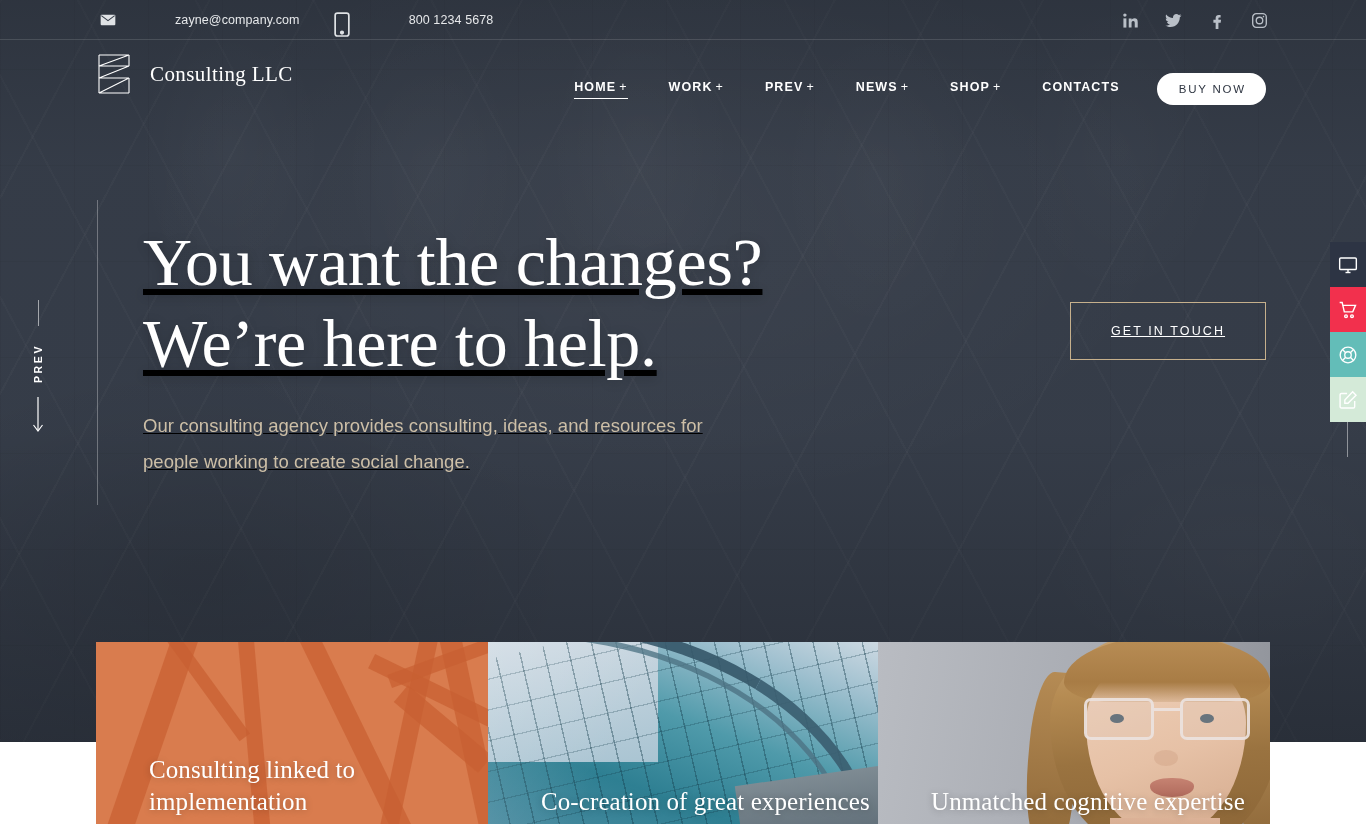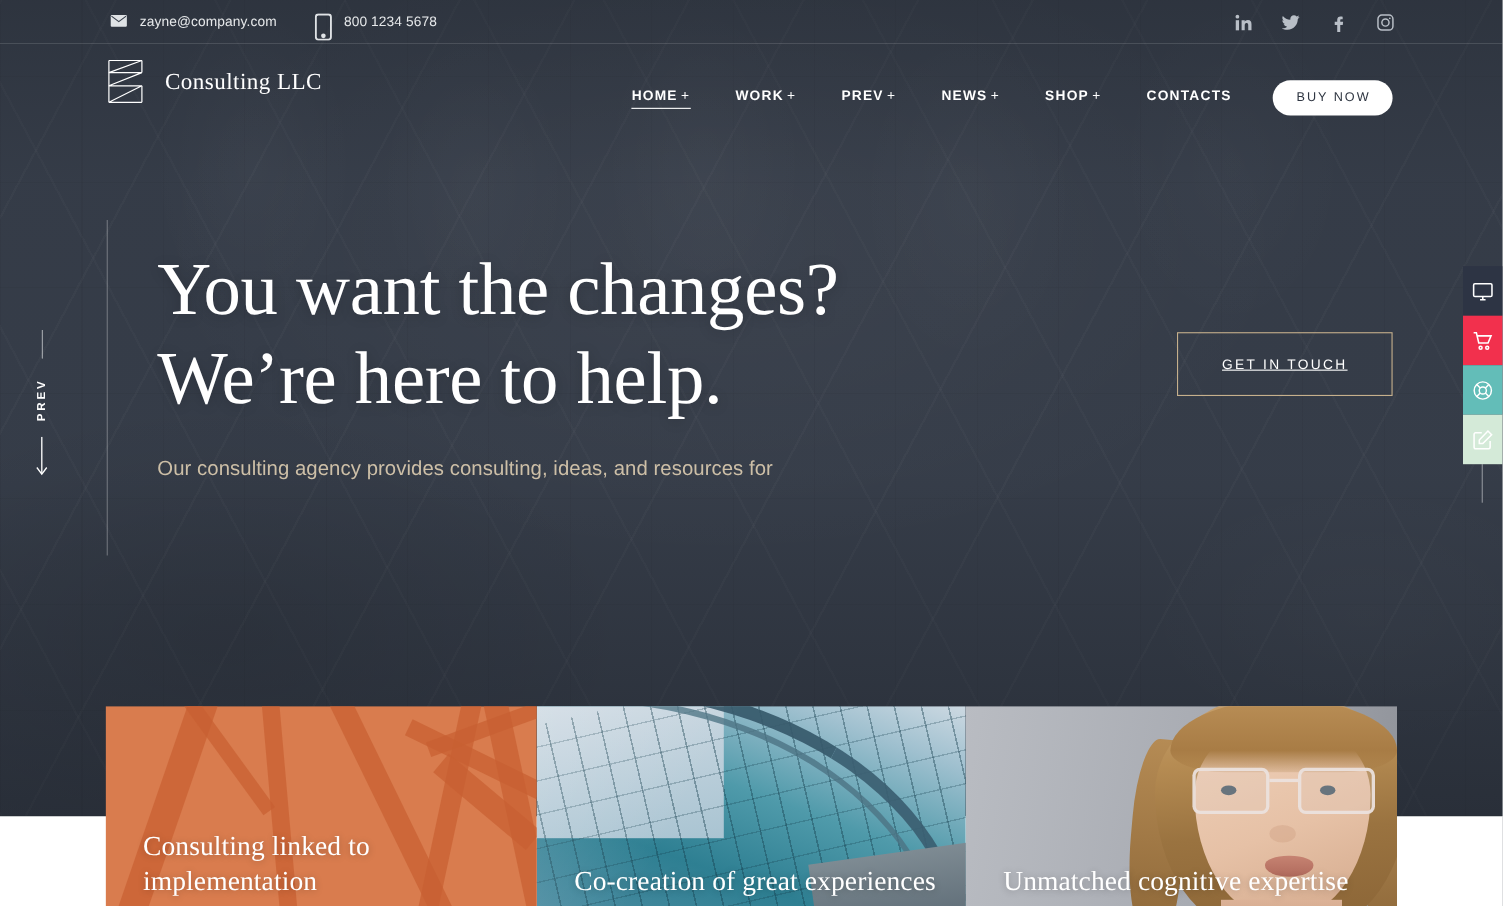--- a/index.html
+++ b/index.html
@@ -48,21 +48,21 @@
 
   
   .topbar {
     position:absolute; left:0; top:0; width:1366px; height:40px;
     display:flex; align-items:center;
     border-bottom:1px solid rgba(255,255,255,0.13);
     z-index:20;
   }
   .topbar-left { display:flex; align-items:center; margin-left:100px; gap:34px; }
   .tb-item { display:flex; align-items:center; gap:11px; }
-  .tb-item .txt { color:#e6e8ea; font-size:12.5px; letter-spacing:.1px; }
+  .tb-item .txt { color:#e6e8ea; font-size:12.5px; letter-spacing:.1px;margin-left:48px; }
   .tb-icon { width:16px; height:16px; display:block; color:#dfe2e5; }
 
   .topbar-right {
     position:absolute; right:98px; top:0; height:40px;
     display:flex; align-items:center; gap:26px;
   }
   .soc { width:17px; height:17px; color:#b9bfc7; display:block; cursor:pointer; }
 
   
   .header {
@@ -98,21 +98,21 @@
     cursor:pointer; margin-left:-4px; white-space:nowrap;
   }
 
   
   .hero-rule {
     position:absolute; left:97px; top:200px;
     width:1px; height:305px;
     background:rgba(255,255,255,0.30);
     z-index:10;
   }
-  .hero-copy { position:absolute; left:143px; top:222px; z-index:12; width:760px; }
+  .hero-copy { position:absolute; left:143px; top:222px; z-index:12; width:760px;text-decoration:underline; }
   .hero-title {
     font-family:"Liberation Serif", serif;
     color:#ffffff; font-size:68px; line-height:81px;
     font-weight:400; letter-spacing:-.3px;
     text-shadow:0 2px 12px rgba(0,0,0,.18);
   }
   .hero-sub {
     margin-top:24px; color:#cdbfa7; font-size:18.5px;
     line-height:36px; letter-spacing:.05px; max-width:700px;
   }
@@ -159,21 +159,21 @@
   .cards {
     position:absolute; left:96px; top:642px;
     width:1174px; height:182px;
     display:flex; z-index:30;
   }
   .card { position:relative; height:182px; overflow:hidden; }
   .card:nth-child(1) { width:392px; }
   .card:nth-child(2) { width:390px; }
   .card:nth-child(3) { width:392px; }
   .card-title {
-    position:absolute; left:34px; bottom:6px;
+    position:absolute; left:53px; bottom:6px;
     font-family:"Liberation Serif", serif;
     color:#ffffff; font-size:25px; line-height:32px;
     letter-spacing:.1px; width:330px;
     text-shadow:0 1px 7px rgba(0,0,0,.25);
   }
   .card-art { position:absolute; inset:0; }
 
   
   .art-orange { background:#d97c4e; }
   .art-orange i { position:absolute; background:#c85f32; opacity:.72; display:block; }
@@ -385,20 +385,21 @@
 
   <div class="hero-rule"></div>
 
   <div class="hero-copy">
     <div class="hero-title">
       <div>You want the changes?</div>
       <div>We’re here to help.</div>
     </div>
     <div class="hero-sub">
       <div>Our consulting agency provides consulting, ideas, and resources for</div>
+      <div>people working to create social change.</div>
     </div>
   </div>
 
   <div class="cta">GET IN TOUCH</div>
 
   <div class="prev-ctrl">
     <div class="prev-bar"></div>
     <div class="prev-label">PREV</div>
     <span class="prev-arrow">
       <svg viewBox="0 0 12 36" fill="none" stroke="#ffffff" stroke-width="1.2">

